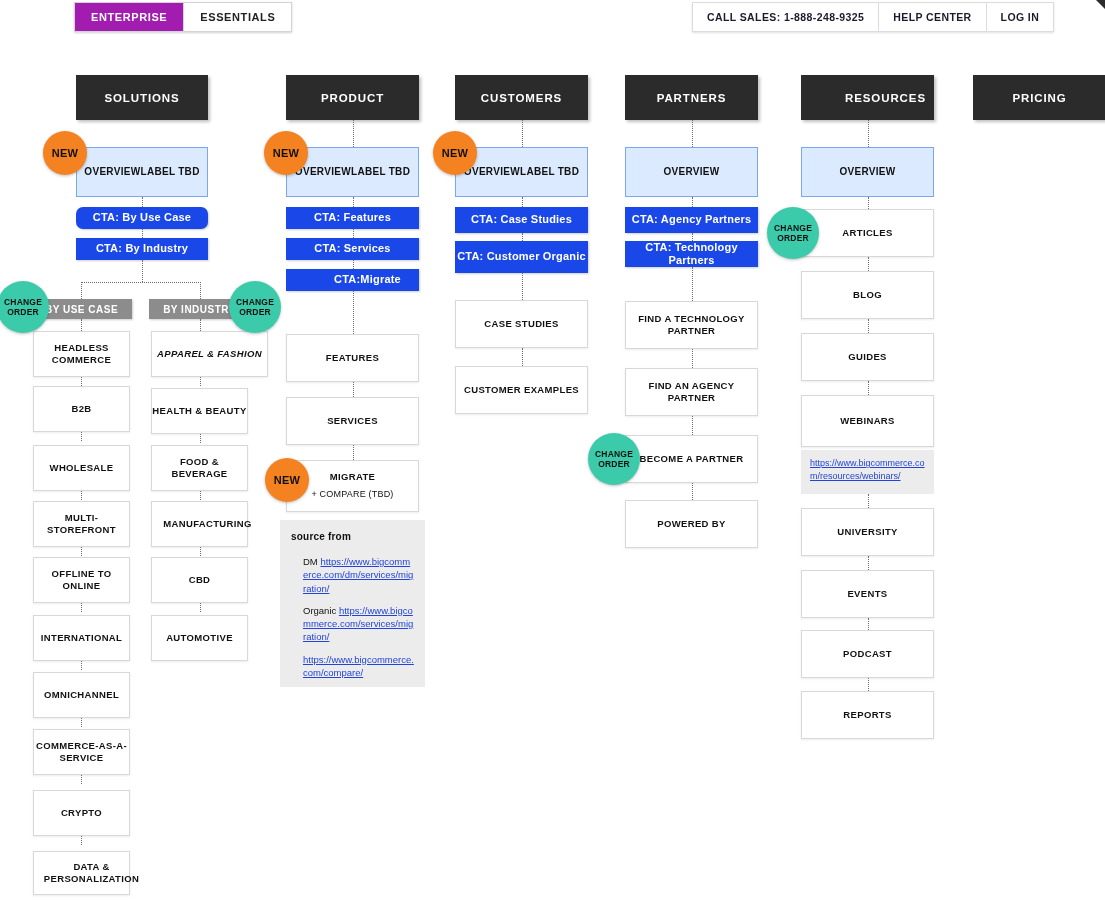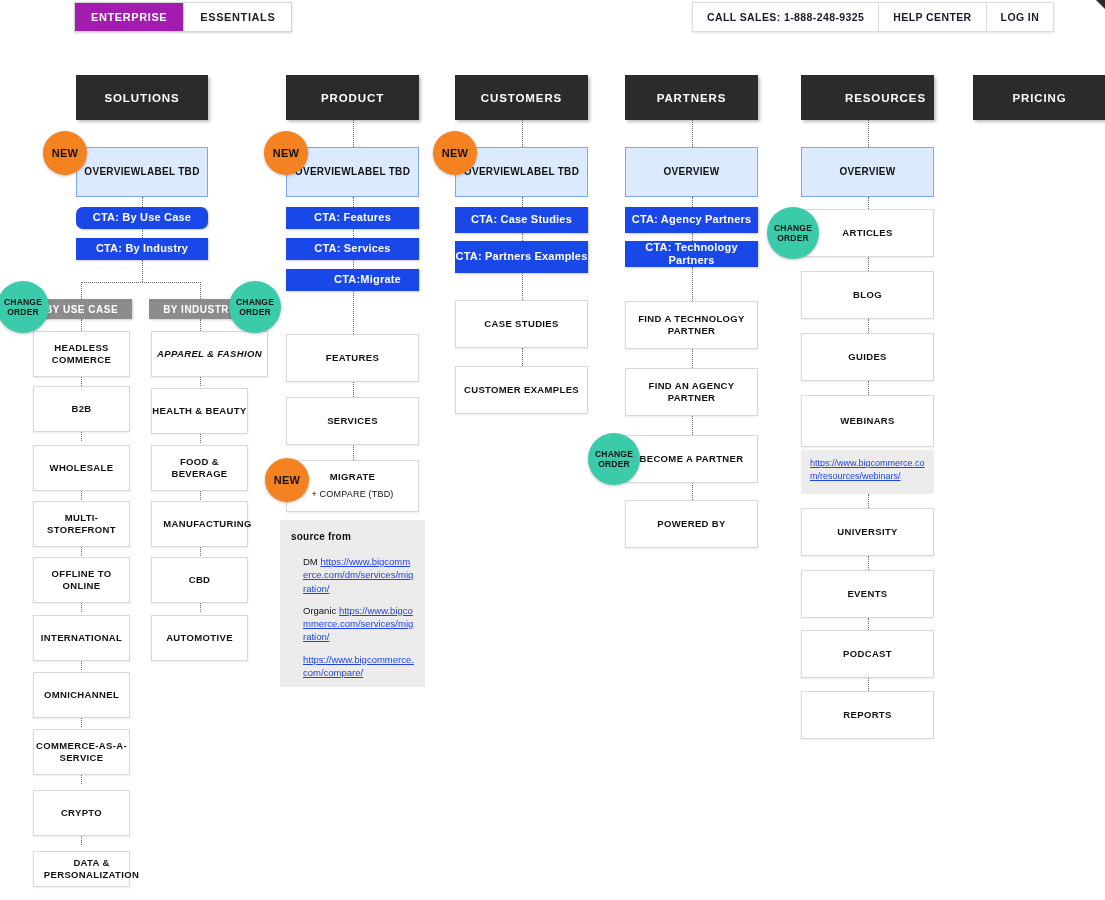--- a/index.html
+++ b/index.html
@@ -134,21 +134,21 @@
   <div class="node leaf" style="left:33px;top:557px;width:97px;height:46px;">OFFLINE TO ONLINE</div>
   <div class="vline" style="left:81px;top:603px;height:9px;"></div>
   <div class="node leaf" style="left:33px;top:615px;width:97px;height:46px;">INTERNATIONAL</div>
   <div class="vline" style="left:81px;top:661px;height:9px;"></div>
   <div class="node leaf" style="left:33px;top:672px;width:97px;height:46px;">OMNICHANNEL</div>
   <div class="vline" style="left:81px;top:718px;height:9px;"></div>
   <div class="node leaf" style="left:33px;top:729px;width:97px;height:46px;">COMMERCE-AS-A-SERVICE</div>
   <div class="vline" style="left:81px;top:775px;height:9px;"></div>
   <div class="node leaf" style="left:33px;top:790px;width:97px;height:46px;">CRYPTO</div>
   <div class="vline" style="left:81px;top:836px;height:9px;"></div>
-  <div class="node leaf" style="left:33px;top:851px;width:97px;height:36px;padding-left:20px;">DATA &amp; PERSONALIZATION</div>
+  <div class="node leaf" style="left:33px;top:851px;width:97px;height:44px;padding-left:20px;">DATA &amp; PERSONALIZATION</div>
 
   <div class="vline" style="left:200px;top:319px;height:12px;"></div>
   <div class="node leaf" style="left:151px;top:331px;width:117px;height:46px;font-style:italic;">APPAREL &amp; FASHION</div>
   <div class="vline" style="left:200px;top:377px;height:9px;"></div>
   <div class="node leaf" style="left:151px;top:388px;width:97px;height:46px;">HEALTH &amp; BEAUTY</div>
   <div class="vline" style="left:200px;top:434px;height:9px;"></div>
   <div class="node leaf" style="left:151px;top:445px;width:97px;height:46px;">FOOD &amp; BEVERAGE</div>
   <div class="vline" style="left:200px;top:491px;height:9px;"></div>
   <div class="node leaf" style="left:151px;top:501px;width:97px;height:46px;padding-left:16px;">MANUFACTURING</div>
   <div class="vline" style="left:200px;top:547px;height:9px;"></div>
@@ -202,21 +202,21 @@
 
   <div class="node overview two-line" style="left:455px;top:147px;width:133px;height:50px;">
     <span>OVERVIEW</span>
     <span>LABEL TBD</span>
   </div>
   <div class="badge badge-new" style="left:433px;top:131px;">NEW</div>
 
   <div class="vline" style="left:522px;top:197px;height:10px;"></div>
   <div class="node cta" style="left:455px;top:207px;width:133px;height:26px;">CTA: Case Studies</div>
   <div class="vline" style="left:522px;top:233px;height:8px;"></div>
-  <div class="node cta" style="left:455px;top:241px;width:133px;height:32px;">CTA: Partners Examples</div>
+  <div class="node cta" style="left:455px;top:241px;width:133px;height:32px;">CTA: Customer Organic</div>
 
   <div class="vline" style="left:522px;top:273px;height:27px;"></div>
   <div class="node leaf" style="left:455px;top:300px;width:133px;height:48px;">CASE STUDIES</div>
   <div class="vline" style="left:522px;top:348px;height:18px;"></div>
   <div class="node leaf" style="left:455px;top:366px;width:133px;height:48px;">CUSTOMER EXAMPLES</div>
 
   <div class="node hdr" style="left:625px;top:75px;width:133px;height:45px;">PARTNERS</div>
   <div class="vline" style="left:692px;top:120px;height:27px;"></div>
 
   <div class="node overview" style="left:625px;top:147px;width:133px;height:50px;">OVERVIEW</div>

